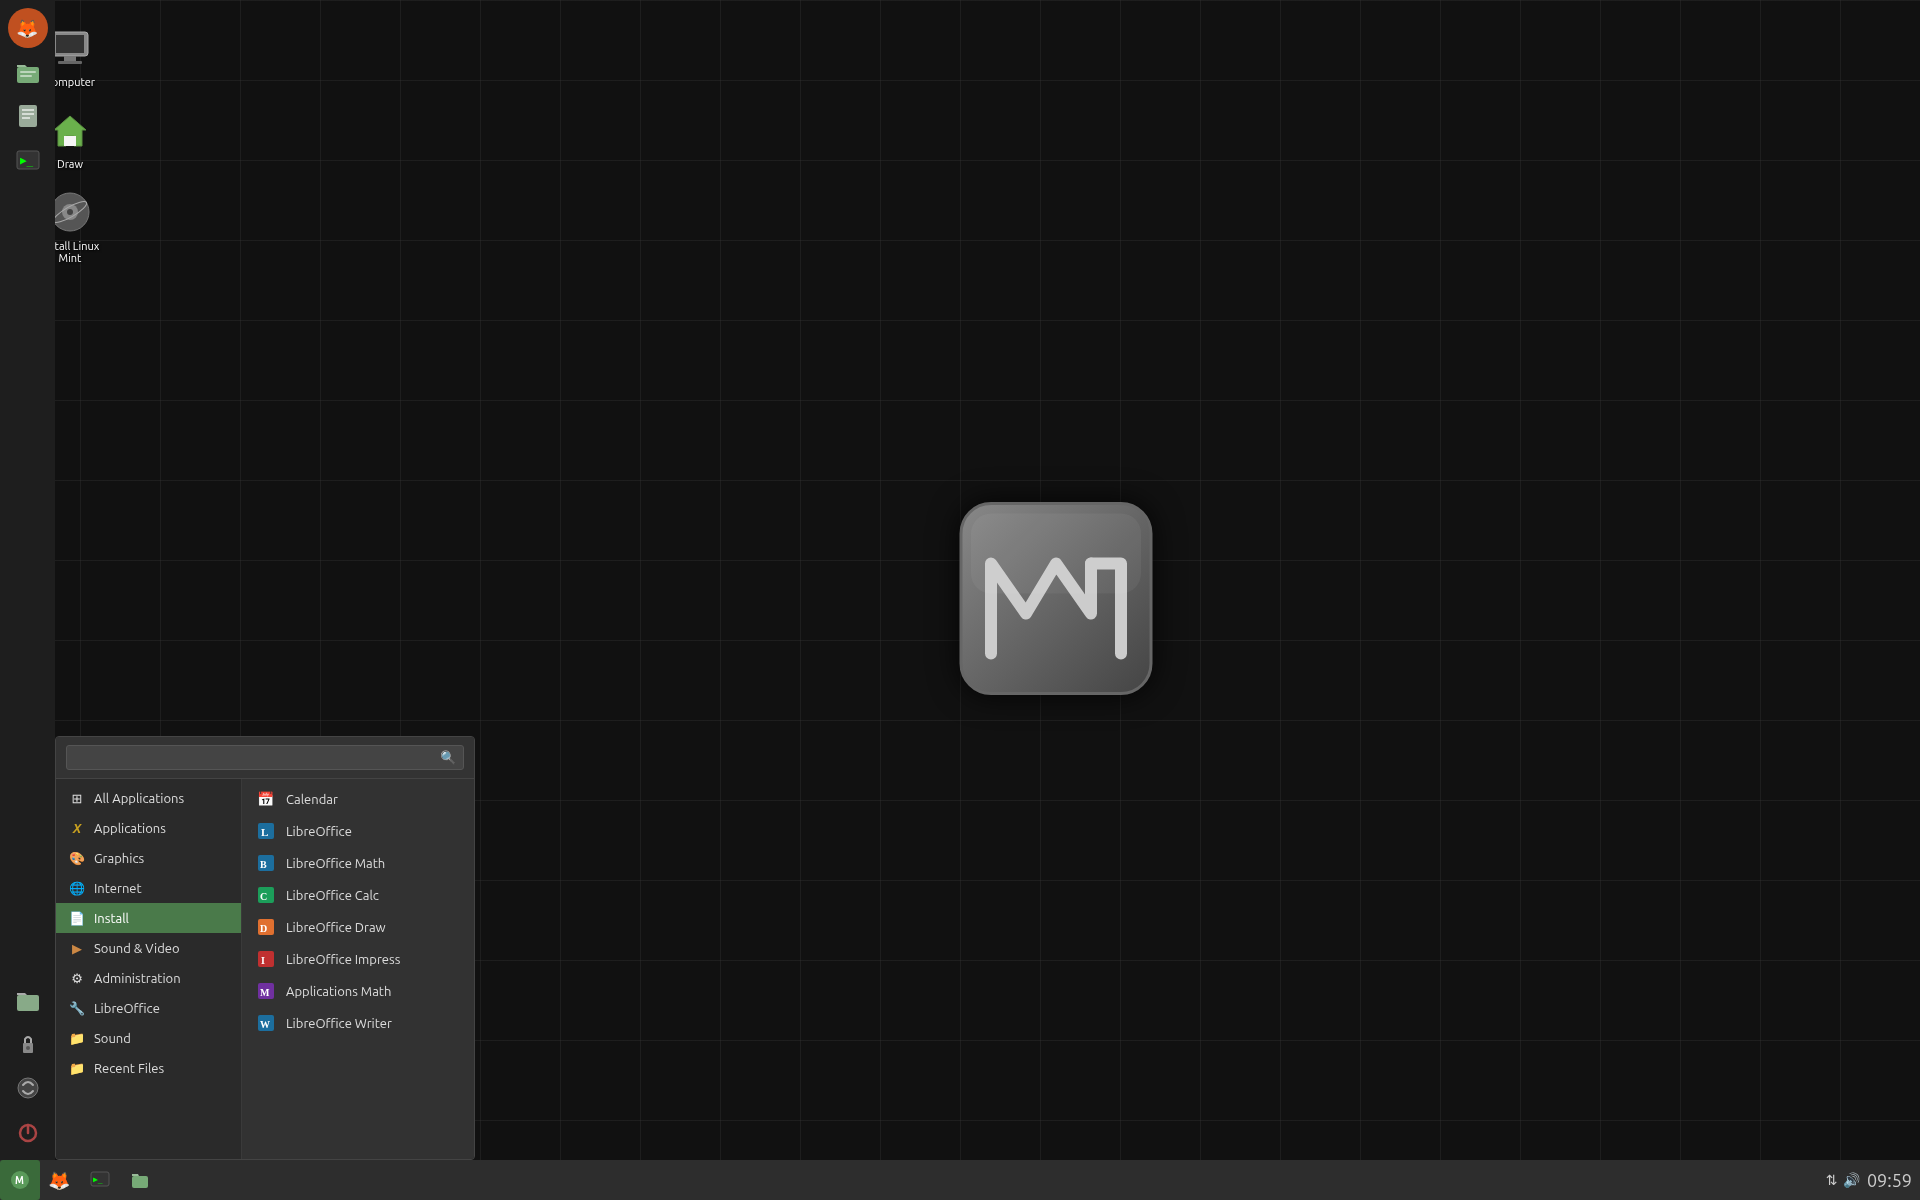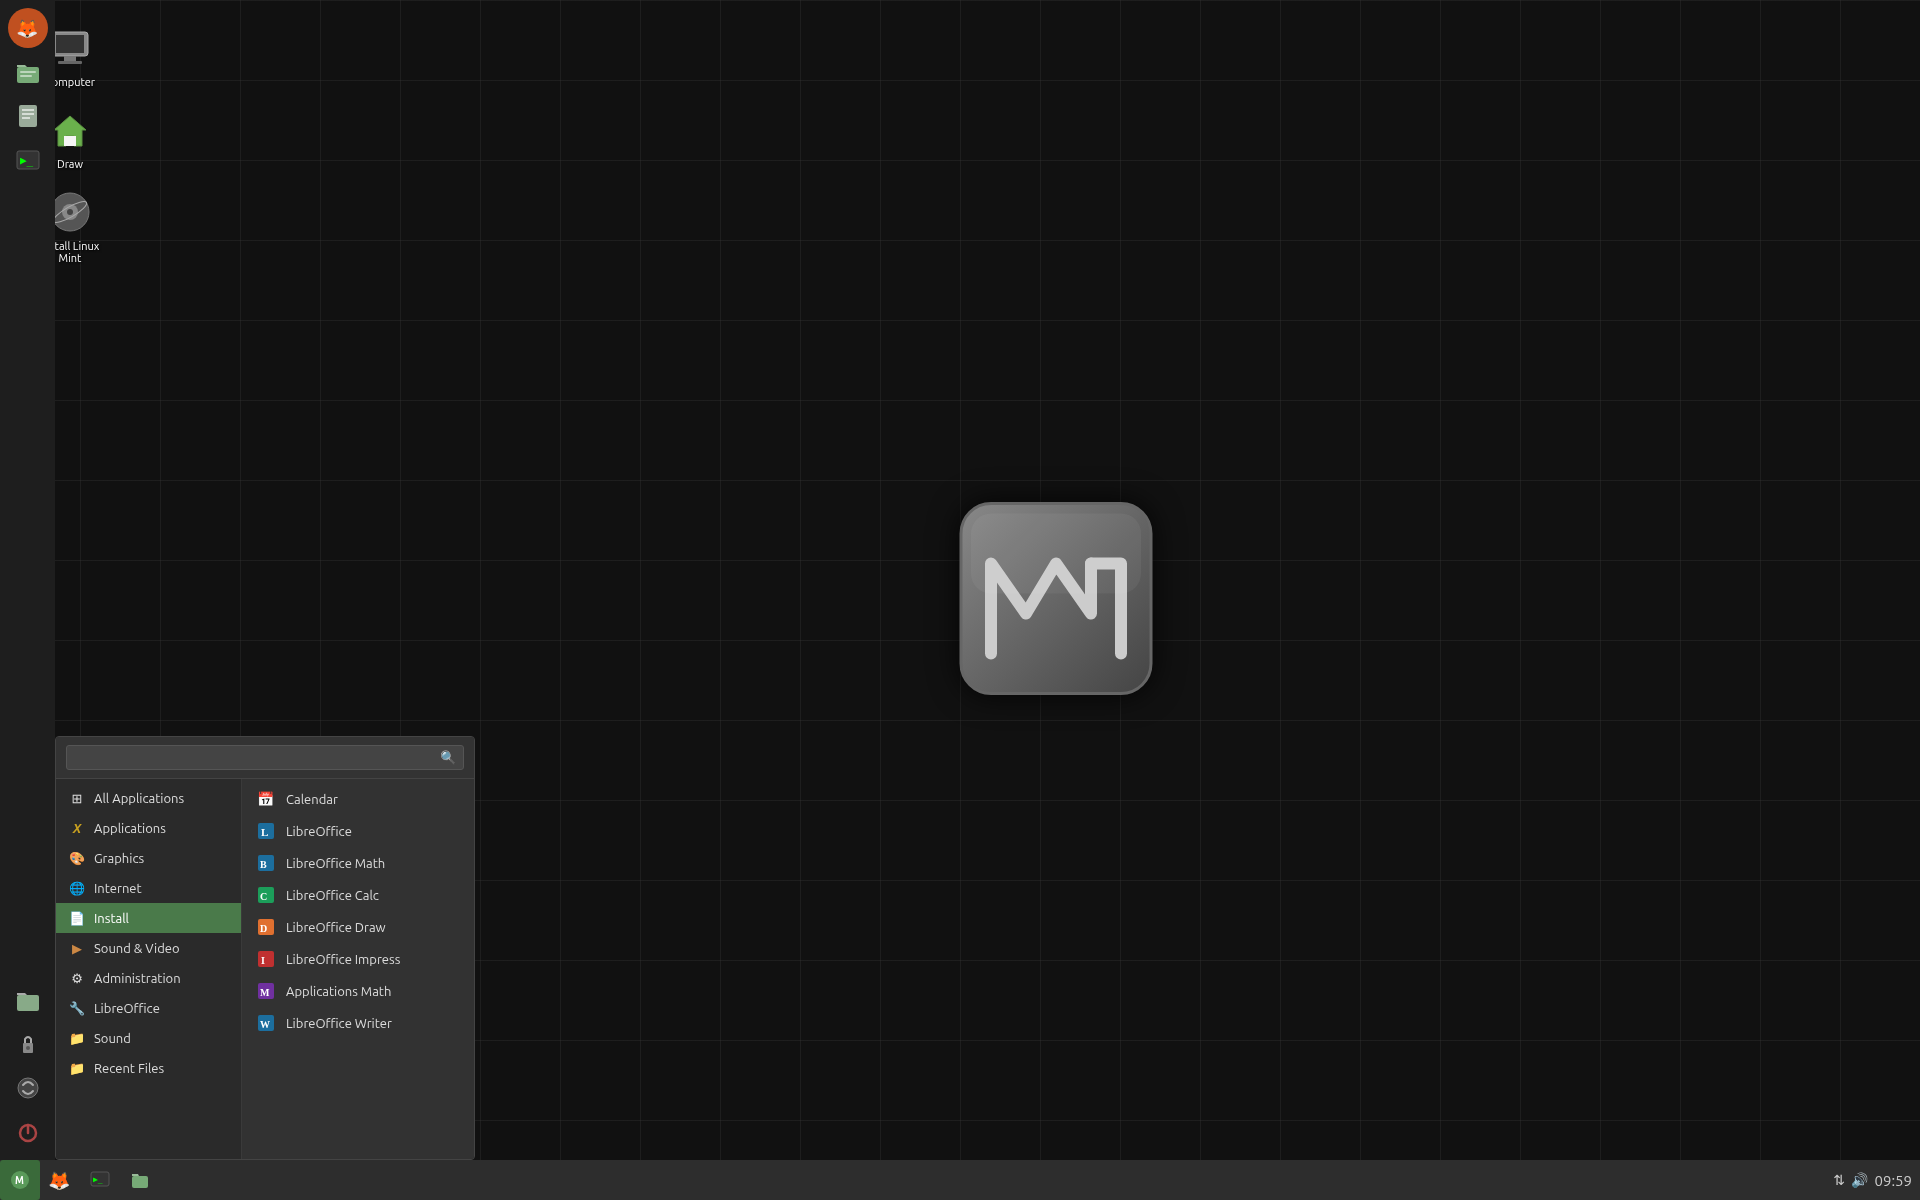--- a/index.html
+++ b/index.html
@@ -85,21 +85,21 @@
     }
     .taskbar-right {
       margin-left: auto;
       display: flex;
       align-items: center;
       padding-right: 8px;
       gap: 6px;
     }
     .taskbar-time {
       color: #ccc;
-      font-size: 15px;
+      font-size: 18px;
     }
     .taskbar-icon {
       color: #ccc;
       font-size: 14px;
     }
 
     
     .side-panel {
       position: absolute;
       left: 0;

